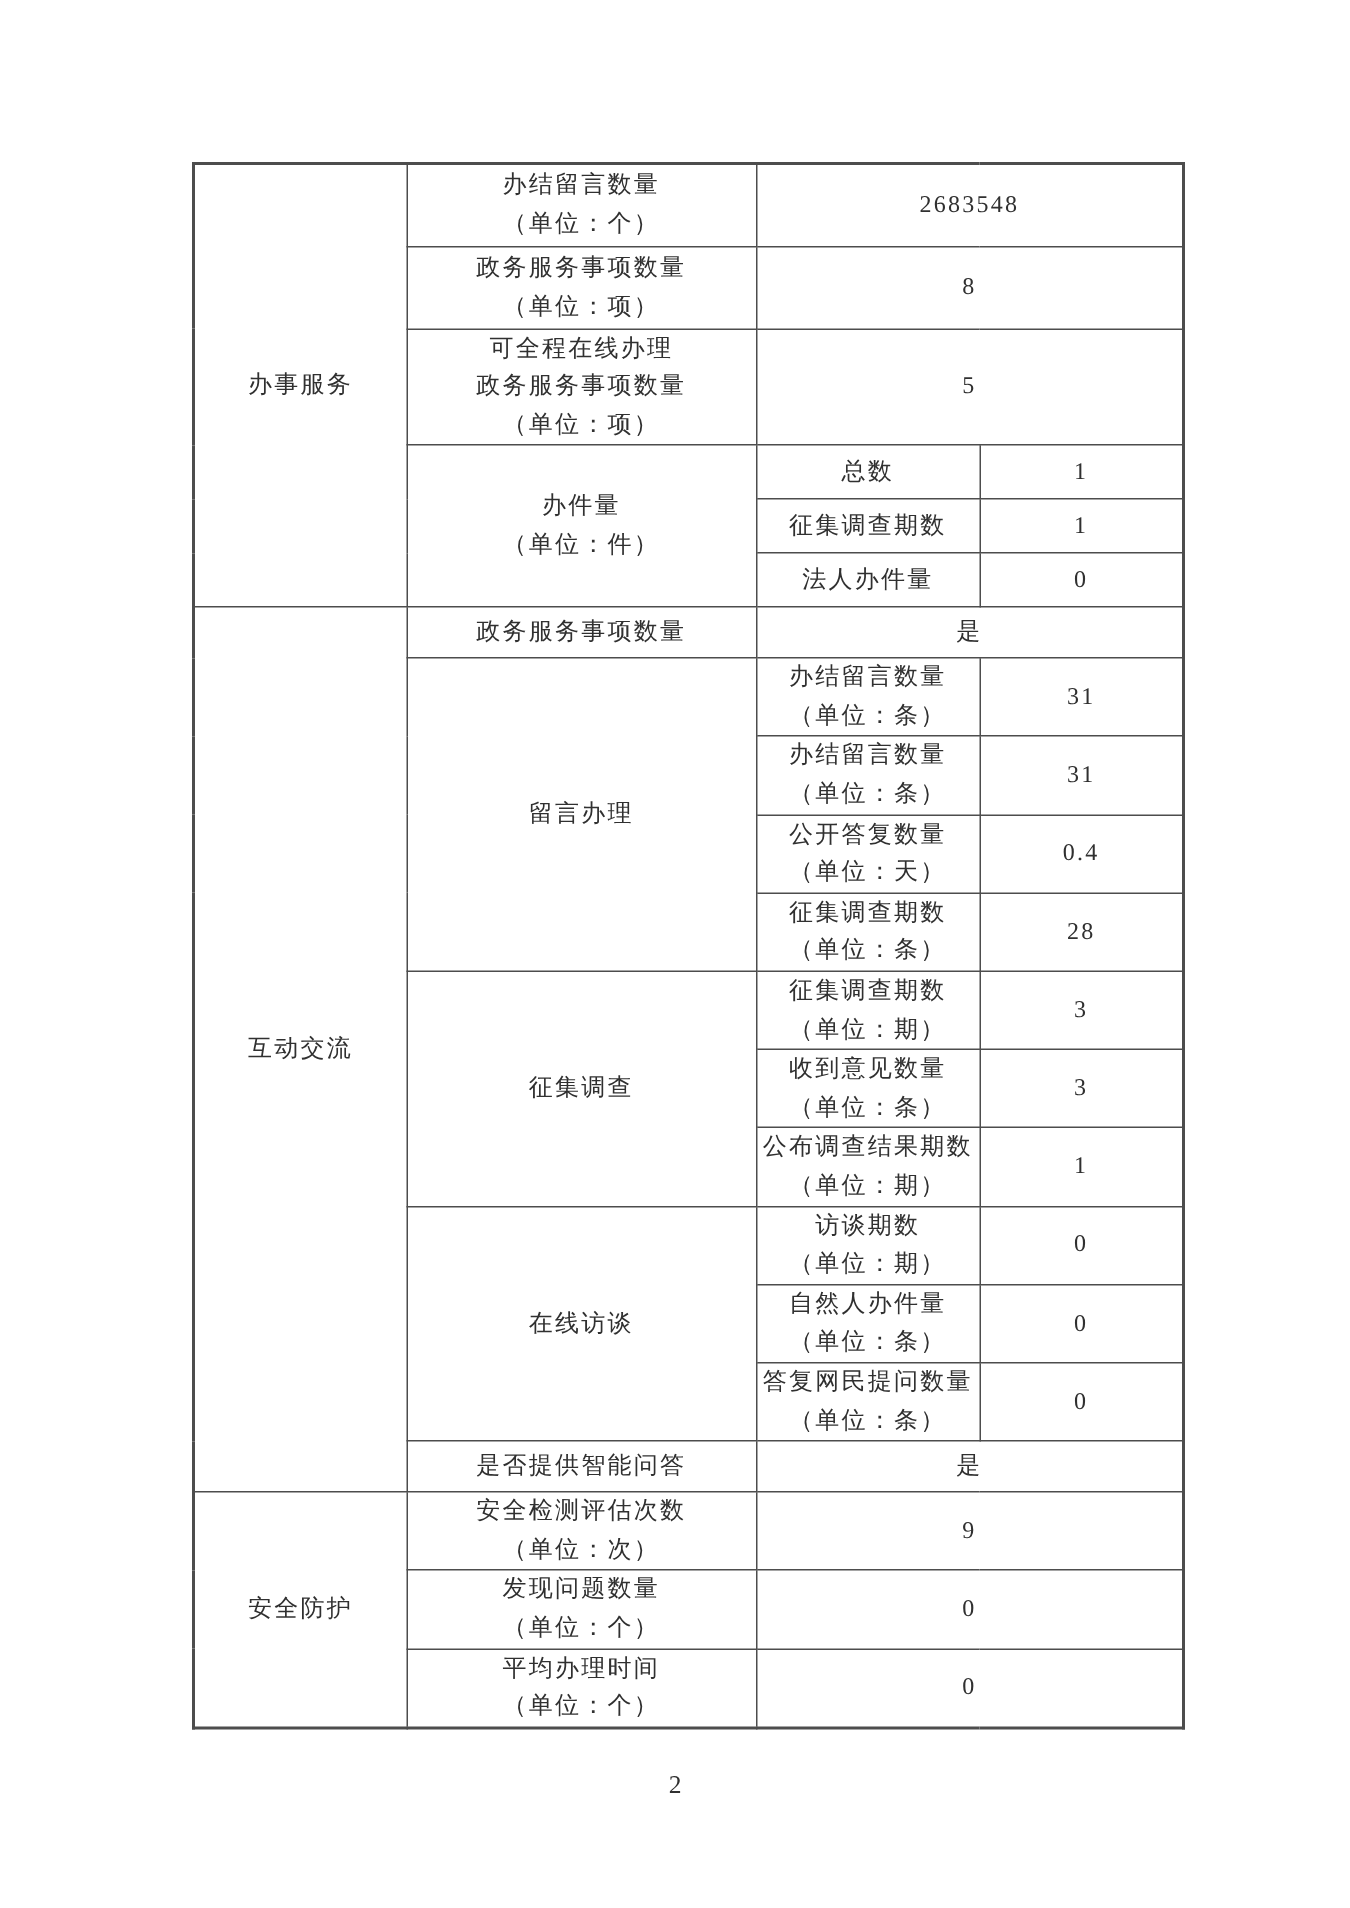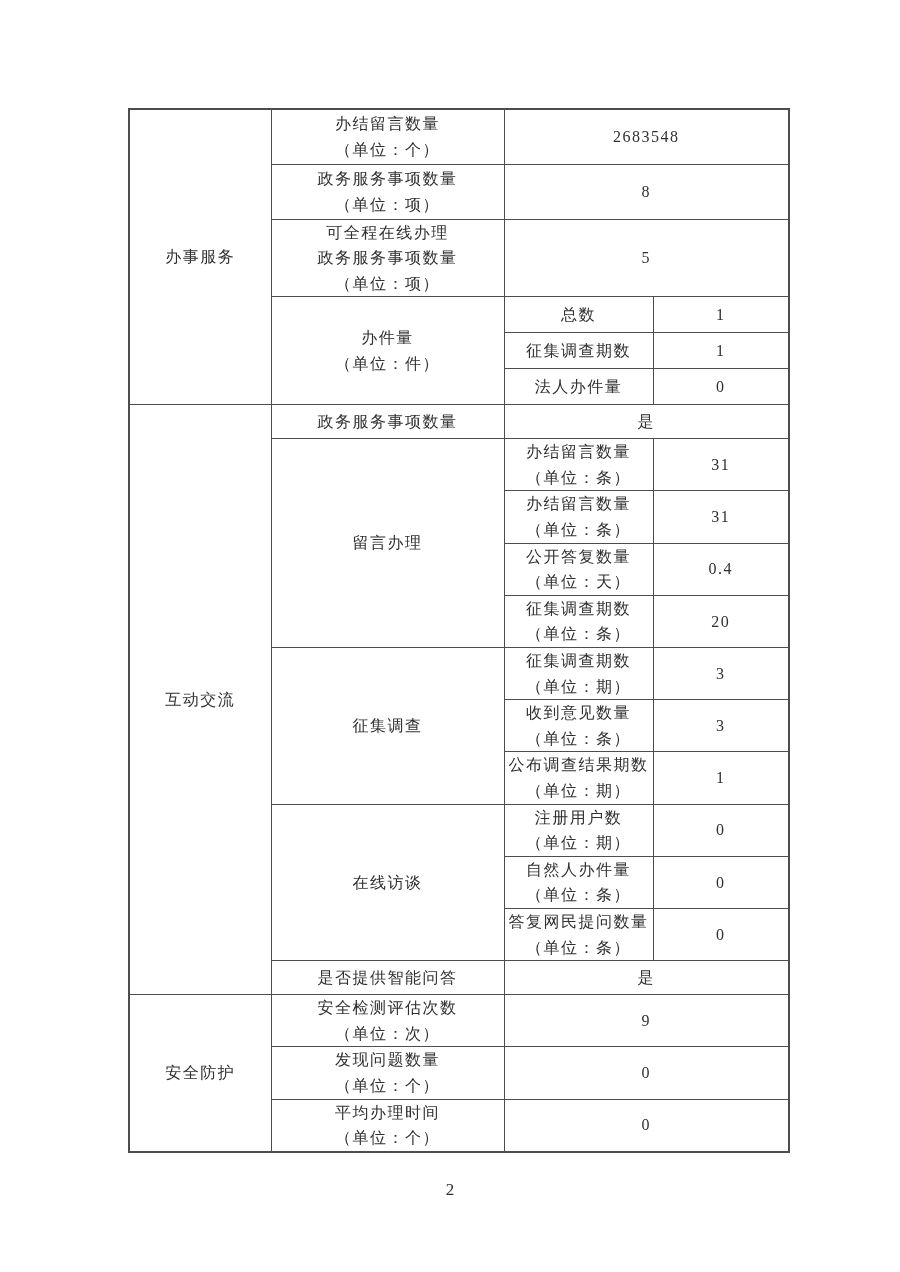--- a/index.html
+++ b/index.html
@@ -120,41 +120,41 @@
         <td class="num">31</td>
       </tr>
       <tr class="h52">
         <td>公开答复数量
 （单位：天）</td>
         <td class="num">0.4</td>
       </tr>
       <tr class="h52">
         <td>征集调查期数
 （单位：条）</td>
-        <td class="num">20</td>
+        <td class="num">28</td>
       </tr>
       <tr class="h52">
         <td rowspan="3">征集调查</td>
         <td>征集调查期数
 （单位：期）</td>
         <td class="num">3</td>
       </tr>
       <tr class="h52">
         <td>收到意见数量
 （单位：条）</td>
         <td class="num">3</td>
       </tr>
       <tr class="h52">
         <td>公布调查结果期数
 （单位：期）</td>
         <td class="num">1</td>
       </tr>
       <tr class="h52">
         <td rowspan="3">在线访谈</td>
-        <td>注册用户数
+        <td>访谈期数
 （单位：期）</td>
         <td class="num">0</td>
       </tr>
       <tr class="h52">
         <td>自然人办件量
 （单位：条）</td>
         <td class="num">0</td>
       </tr>
       <tr class="h52">
         <td>答复网民提问数量

